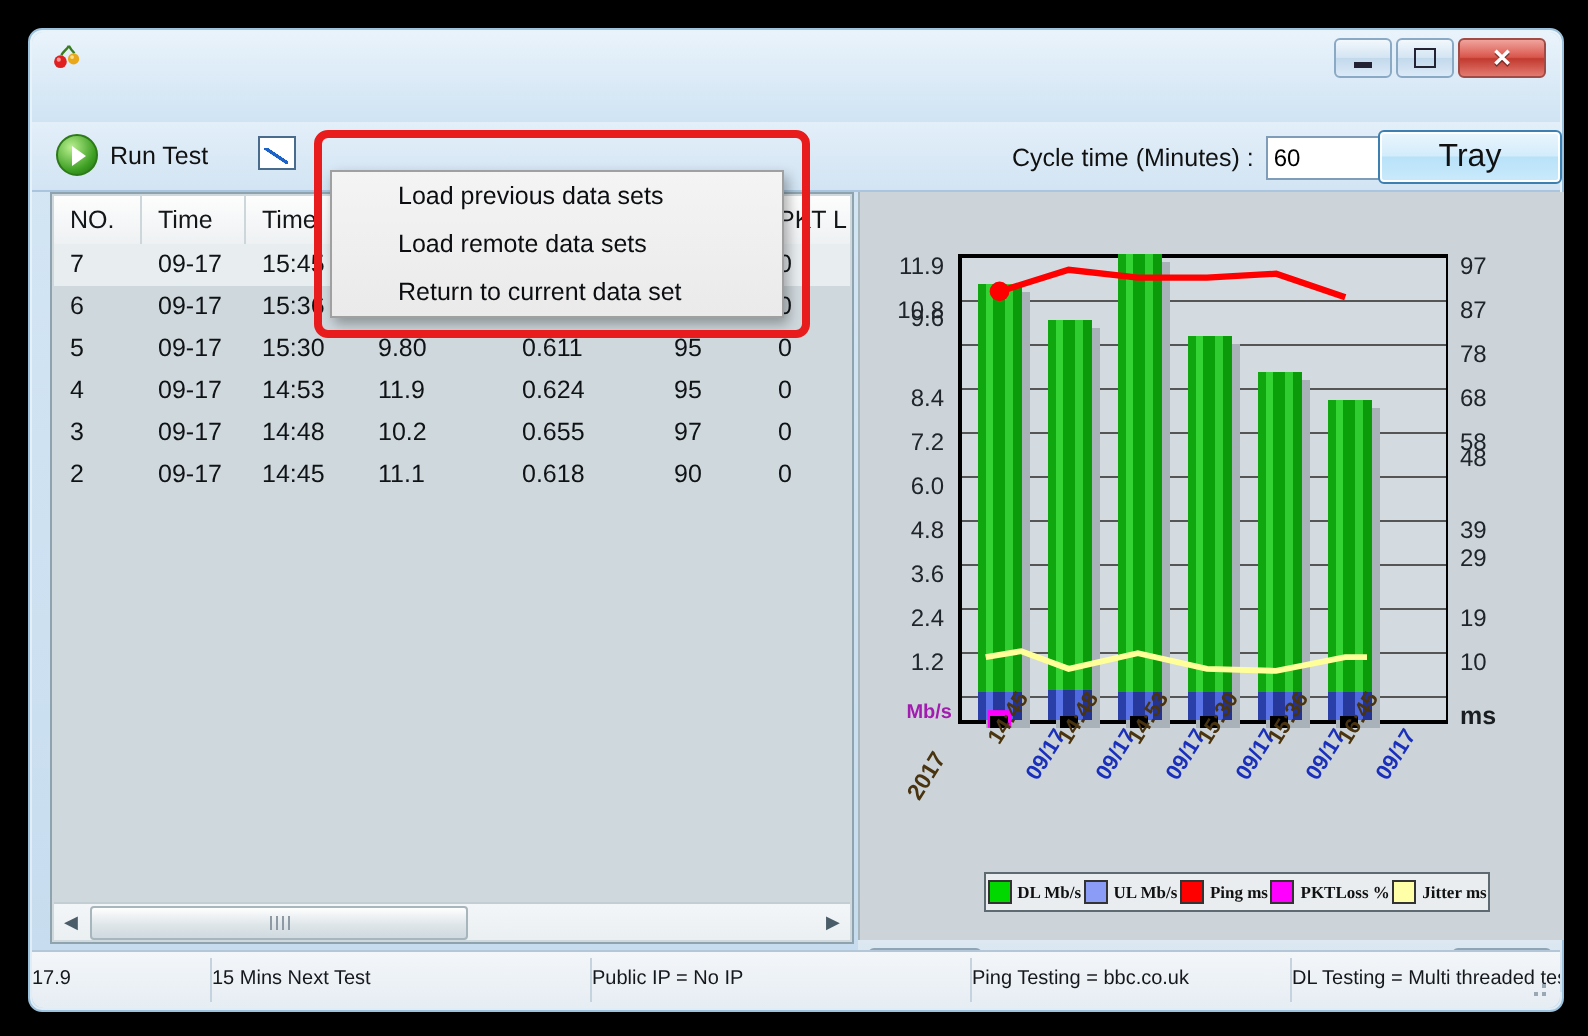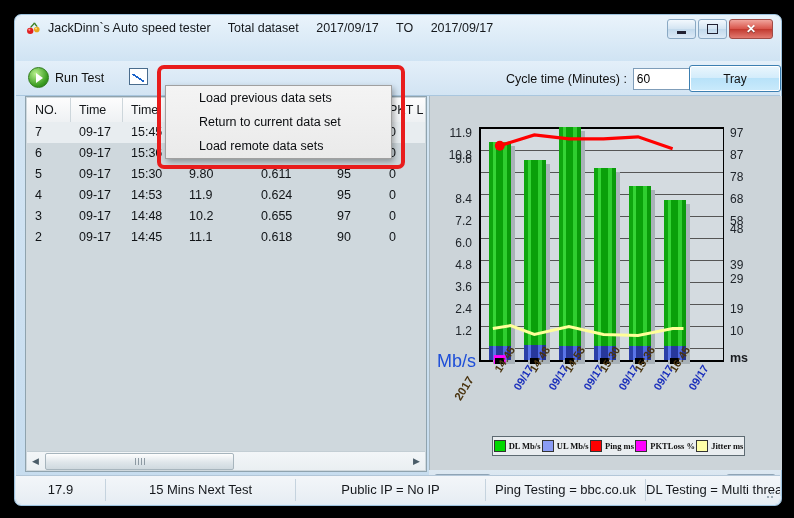--- a/index.html
+++ b/index.html
@@ -90,21 +90,21 @@
   .cycle-input{
     width:62px;height:22px;border:1px solid #7f9db9;background:#fff;
     font-size:12px;font-family:"Liberation Sans",sans-serif;color:#000;
     padding:0 3px;line-height:18px;box-sizing:border-box;outline:none;
   }
   .tray-btn{
     position:absolute;left:673px;top:4px;width:90px;height:25px;
     border:1px solid #3c7fb1;border-radius:3px;
     background:linear-gradient(to bottom,#eaf6fd,#d3ecfb 48%,#b8e2f9 50%,#caeafb);
     box-shadow:0 0 0 1px #fff inset;
-    font-size:12px;color:#111;display:flex;align-items:center;justify-content:center;cursor:default;
+    font-size:16px;color:#111;display:flex;align-items:center;justify-content:center;cursor:default;
   }
 
   
   .left-pane{
     position:absolute;left:10px;top:81px;width:400px;height:374px;
     background:#cfd8dd;border:1px solid #8fa3ae;
   }
   .grid-head{
     position:absolute;left:1px;top:1px;right:1px;height:24px;
     background:linear-gradient(to bottom,#fdfdfd,#eef1f3);
@@ -137,21 +137,21 @@
     position:absolute;left:414px;top:81px;width:352px;height:374px;
     background:#ccd4d9;border-left:1px solid #a8b6bd;overflow:hidden;
   }
   .plot-area{
     position:absolute;left:49px;top:31px;width:245px;height:235px;
     background:#d4dbe0;border:2px solid #000;border-right:1px solid #000;box-sizing:border-box;
   }
   .gridline{position:absolute;left:0;right:0;height:1px;background:#555;}
   .ylab-l{position:absolute;width:40px;text-align:right;font-size:12px;color:#20252b;}
   .ylab-r{position:absolute;left:300px;width:34px;text-align:left;font-size:12px;color:#20252b;}
-  .axis-unit-l{position:absolute;font-size:18px;font-weight:normal;color:#1d4ed8;}
+  .axis-unit-l{position:absolute;font-size:10px;font-weight:bold;color:#a21caf;}
   .axis-unit-r{position:absolute;font-size:12.5px;font-weight:bold;color:#1a1d21;}
   .bar{position:absolute;bottom:0;}
   .bar .shadow{position:absolute;left:4px;top:4px;width:100%;height:100%;background:#a9b2b8;}
   .bar .dl{
     position:absolute;left:0;bottom:0;width:100%;
     background:linear-gradient(to right,#0fa60f 0 18%,#35d435 18% 34%,#0aa00a 34% 62%,#2fcd2f 62% 80%,#0a9a0a 80% 100%);
   }
   .bar .ul{
     position:absolute;left:0;bottom:0;width:100%;
     background:linear-gradient(to right,#2b3fa8 0 18%,#5a74e8 18% 34%,#27389c 34% 62%,#4f69e0 62% 80%,#24338f 80% 100%);
@@ -195,22 +195,22 @@
   }
 
   
   .statusbar{
     position:absolute;left:1px;bottom:1px;width:764px;height:28px;
     background:linear-gradient(to bottom,#f3f6f9,#e6edf3);
     border-top:1px solid #b3c7d8;border-radius:0 0 6px 6px;
     display:flex;align-items:center;
   }
   .scell{
-    height:22px;line-height:22px;font-size:13px;color:#15181c;
-    text-align:center;border-right:1px solid #c5d3de;box-sizing:border-box;
+    height:22px;line-height:22px;font-size:10px;color:#15181c;
+    text-align:left;border-right:1px solid #c5d3de;box-sizing:border-box;
     overflow:hidden;white-space:nowrap;
   }
   .grip{position:absolute;right:5px;bottom:4px;width:12px;height:12px;}
   .grip i{position:absolute;width:2px;height:2px;background:#9aa8b3;}
 
   
   .annot{
     position:absolute;left:142px;top:50px;width:240px;height:96px;
     border:4px solid #e81c1c;border-radius:7px;pointer-events:none;z-index:60;
   }
@@ -233,27 +233,20 @@
 
     <div class="titlebar">
       <svg class="app-icon" viewBox="0 0 16 16">
         <path d="M9 2 C10 4 11 5 12 6" stroke="#3a7d1e" stroke-width="1.3" fill="none"></path>
         <path d="M9 2 C8 4 6 5 5 7" stroke="#3a7d1e" stroke-width="1.3" fill="none"></path>
         <circle cx="4.5" cy="10.5" r="3.4" fill="#e02020"></circle>
         <circle cx="3.6" cy="9.4" r="1.1" fill="#ff9a9a"></circle>
         <circle cx="11.5" cy="9" r="3" fill="#e8a81a"></circle>
         <circle cx="10.7" cy="8" r="1" fill="#ffe08a"></circle>
       </svg>
-      <div class="title-text">
-        <span class="seg">JackDinn`s Auto speed tester</span>
-        <span class="seg">Total dataset</span>
-        <span class="seg">2017/09/17</span>
-        <span class="seg">TO</span>
-        <span class="seg">2017/09/17</span>
-      </div>
       <div class="win-btns">
         <div class="wbtn">
             <span class="gl min-gl"></span>
           </div>
         <div class="wbtn">
             <span class="gl max-gl"></span>
           </div>
         <div class="wbtn close">
             <span class="gl close-gl">✕</span>
           </div>
@@ -502,19 +495,19 @@
       <div class="scell" style="width:134px;border-right:none">DL Testing = Multi threaded testin</div>
       <div class="grip">
         <i style="left:8px;top:8px"></i>
           <i style="left:4px;top:8px"></i>
           <i style="left:8px;top:4px"></i>
       </div>
     </div>
 
     <div class="dropdown">
       <div class="ditem">Load previous data sets</div>
+      <div class="ditem">Load remote data sets</div>
       <div class="ditem">Return to current data set</div>
-      <div class="ditem">Load remote data sets</div>
     </div>
 
     <div class="annot"></div>
   </div>
 </div>
 
 </body></html>

